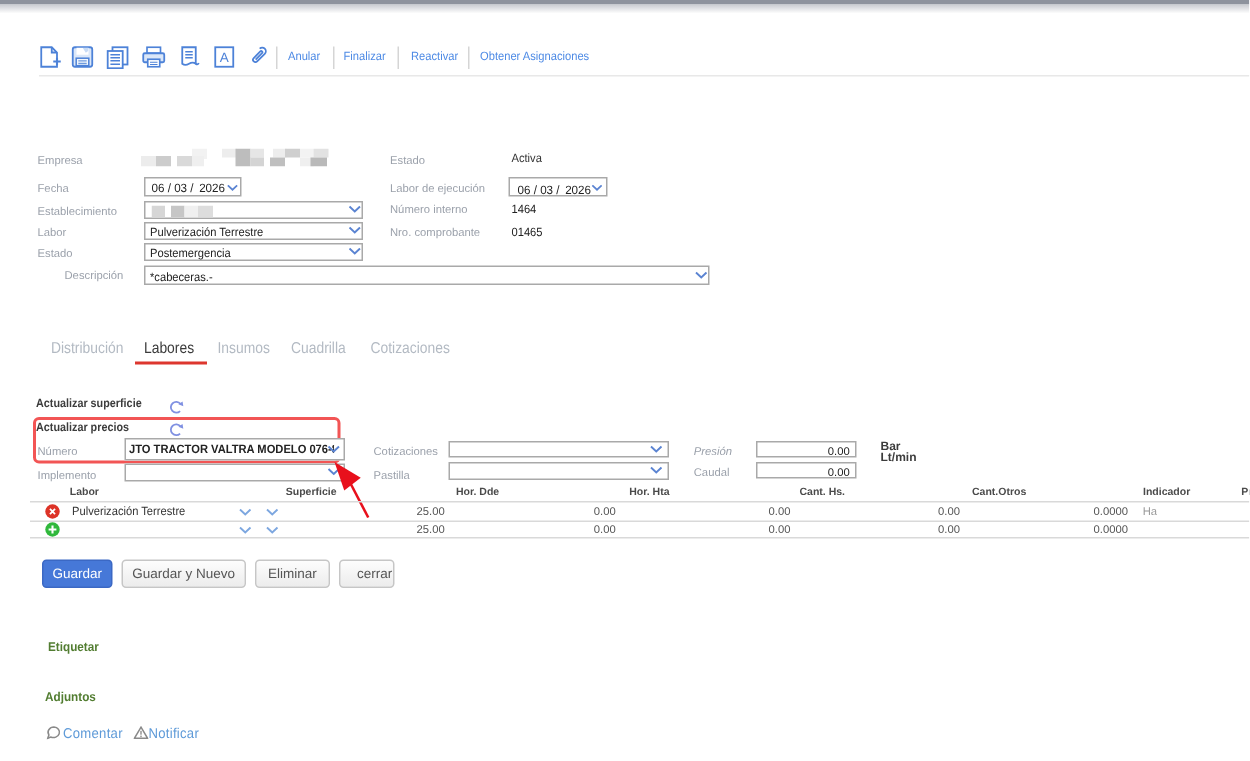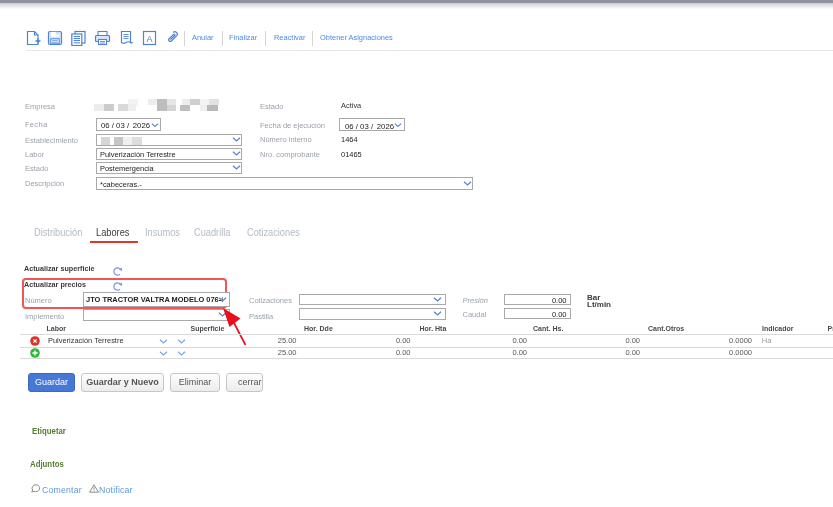--- a/index.html
+++ b/index.html
@@ -95,21 +95,21 @@
     <rect x="73" y="6" width="9" height="6" fill="#d4d4d4"></rect>
     <rect x="88" y="0" width="9" height="6" fill="#ededed"></rect>
     <rect x="86" y="6" width="10" height="6" fill="#bfbfbf"></rect>
     <rect x="96" y="0" width="10" height="6" fill="#cfcfcf"></rect>
     <rect x="106" y="6" width="9" height="6" fill="#efefef"></rect>
     <rect x="106" y="0" width="9" height="6" fill="#f3f3f3"></rect>
     <rect x="115" y="0" width="10" height="6" fill="#e2e2e2"></rect>
     <rect x="113" y="6" width="11" height="6" fill="#b9b9b9"></rect>
   </svg>
 
-  <div class="lbl" style="left:25px;top:121px;font-family:Liberation Mono, monospace;">Fecha</div>
+  <div class="lbl" style="left:25px;top:121px;">Fecha</div>
   <div class="box" style="left:95.5px;top:118px;width:65.5px;height:12.5px;"></div>
   <div class="val" style="left:101px;top:121px;transform:scaleX(0.97);transform-origin:0 50%;">06 / 03 /  2026</div>
   <svg class="chev" style="left:150.5px;top:123.2px;width:8px;height:4.5px;" viewBox="0 0 9 5">
       <path d="M1 0.7 L4.5 3.9 L8 0.7" fill="none" stroke="#5b84d2" stroke-width="1.3"></path>
     </svg>
 
   <div class="lbl" style="left:25px;top:136px;">Establecimiento</div>
   <div class="box" style="left:95.5px;top:134px;width:146px;height:11.5px;"></div>
   <svg class="abs" style="left:101px;top:136.5px;" width="46" height="8" viewBox="0 0 46 8">
     <rect x="0" y="0" width="9" height="8" fill="#d6d6d6"></rect>
@@ -128,31 +128,31 @@
       <path d="M1 0.7 L4.5 3.9 L8 0.7" fill="none" stroke="#5b84d2" stroke-width="1.3"></path>
     </svg>
 
   <div class="lbl" style="left:25px;top:164px;">Estado</div>
   <div class="box" style="left:95.5px;top:161.5px;width:146px;height:12px;"></div>
   <div class="val" style="left:99.5px;top:164px;">Postemergencia</div>
   <svg class="chev" style="left:231.8px;top:165px;" viewBox="0 0 9 5">
       <path d="M1 0.7 L4.5 3.9 L8 0.7" fill="none" stroke="#5b84d2" stroke-width="1.3"></path>
     </svg>
 
-  <div class="lbl" style="left:25px;top:179px;">Descripción</div>
+  <div class="lbl" style="left:43px;top:179px;">Descripción</div>
   <div class="box" style="left:95.5px;top:176.5px;width:377.5px;height:13px;"></div>
   <div class="val" style="left:99.5px;top:179.5px;">*cabeceras.-</div>
   <svg class="chev" style="left:463px;top:180.7px;" viewBox="0 0 9 5">
       <path d="M1 0.7 L4.5 3.9 L8 0.7" fill="none" stroke="#5b84d2" stroke-width="1.3"></path>
     </svg>
 
   <div class="lbl" style="left:260px;top:102px;">Estado</div>
   <div class="val" style="left:341px;top:101px;color:#333;">Activa</div>
 
-  <div class="lbl" style="left:260px;top:121px;">Fecha de ejecución</div>
+  <div class="lbl" style="left:260px;top:121px;">Labor de ejecución</div>
   <div class="box" style="left:338.5px;top:118px;width:66.5px;height:13px;"></div>
   <div class="val" style="left:344.5px;top:121.5px;transform:scaleX(0.97);transform-origin:0 50%;">06 / 03 /  2026</div>
   <svg class="chev" style="left:394px;top:123.2px;width:8px;height:4.5px;" viewBox="0 0 9 5">
       <path d="M1 0.7 L4.5 3.9 L8 0.7" fill="none" stroke="#5b84d2" stroke-width="1.3"></path>
     </svg>
 
   <div class="lbl" style="left:260px;top:135px;">Número interno</div>
   <div class="val" style="left:341px;top:134.5px;">1464</div>
 
   <div class="lbl" style="left:260px;top:150px;">Nro. comprobante</div>
@@ -258,21 +258,21 @@
       <path d="M1 0.7 L4.5 3.9 L8 0.7" fill="none" stroke="#7da7e0" stroke-width="1.3"></path>
     </svg>
   <div class="td" style="left:196.5px;top:347.7px;width:100px;text-align:right;">25.00</div>
   <div class="td" style="left:310.5px;top:347.7px;width:100px;text-align:right;">0.00</div>
   <div class="td" style="left:427px;top:347.7px;width:100px;text-align:right;">0.00</div>
   <div class="td" style="left:540px;top:347.7px;width:100px;text-align:right;">0.00</div>
   <div class="td" style="left:652px;top:347.7px;width:100px;text-align:right;">0.0000</div>
   <div class="abs" style="left:20px;top:358.2px;width:813px;height:1px;background:#d9d9d9;"></div>
 
   <div class="abs" style="left:28px;top:372.5px;width:47px;height:19px;background:#4678d8;border:1px solid #3b68c4;border-radius:3px;color:#fff;font-size:9px;text-align:center;line-height:17px;">Guardar</div>
-  <div class="btn" style="left:81px;top:372.5px;width:83px;font-weight:bold;">Guardar y Nuevo</div>
+  <div class="btn" style="left:81px;top:372.5px;width:83px;">Guardar y Nuevo</div>
   <div class="btn" style="left:170px;top:372.5px;width:50px;">Eliminar</div>
   <div class="btn" style="left:225.5px;top:372.5px;width:37px;text-align:right;">cerrar</div>
 
   <div class="glabel" style="left:31.5px;top:425.5px;">Etiquetar</div>
   <div class="glabel" style="left:30px;top:459px;">Adjuntos</div>
 
   <svg class="abs" style="left:31px;top:484px;" width="10" height="9" viewBox="0 0 10 9">
     <path d="M5 0.7 a4 3.5 0 1 1 -2.2 6.6 L0.8 8.2 L1.6 6 A4 3.5 0 0 1 5 0.7 Z" fill="none" stroke="#8a8a8a" stroke-width="1"></path>
   </svg>
   <div class="abs" style="left:42px;top:483.5px;font-size:9.5px;letter-spacing:0.2px;color:#5e9ad8;transform:scaleX(0.92);transform-origin:0 50%;">Comentar</div>

